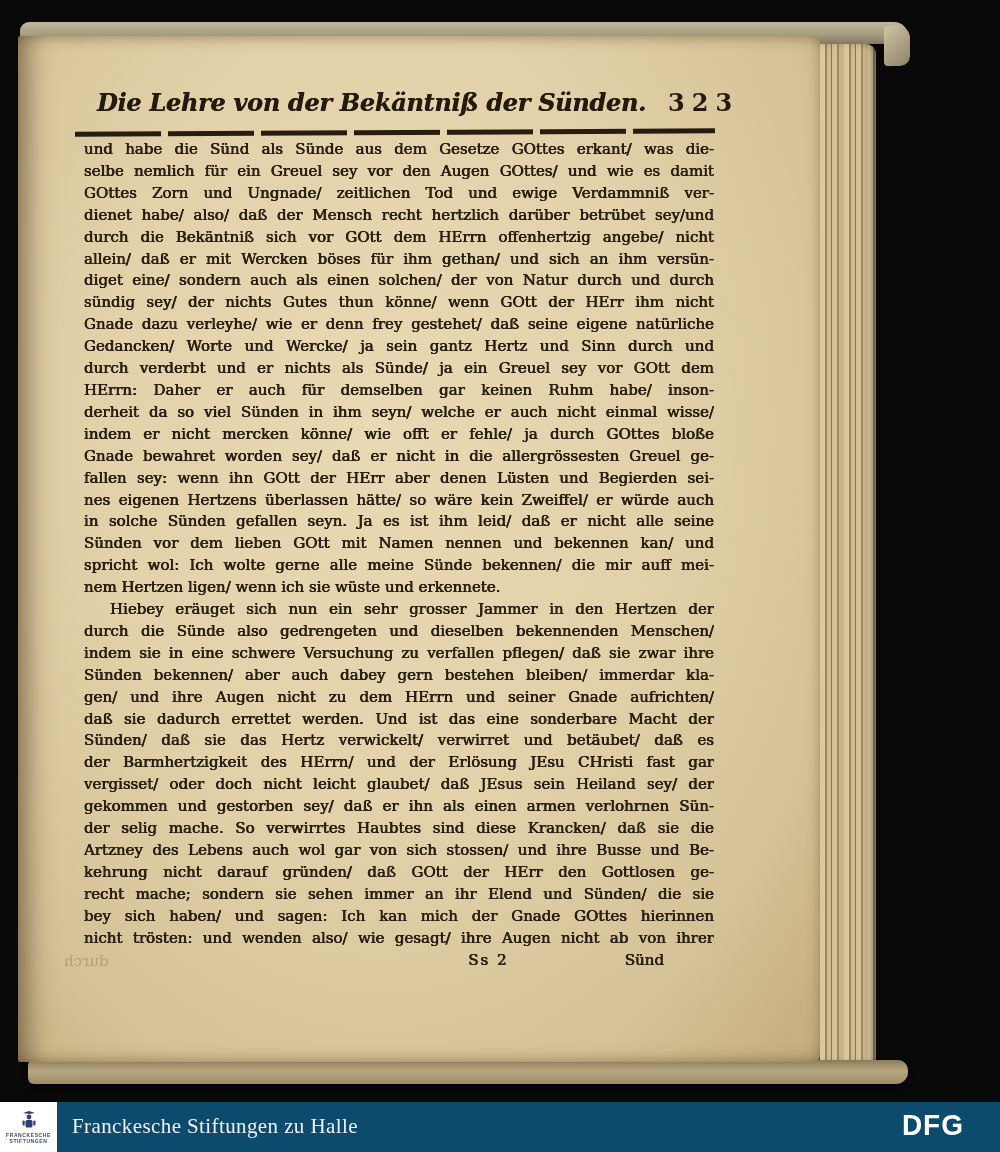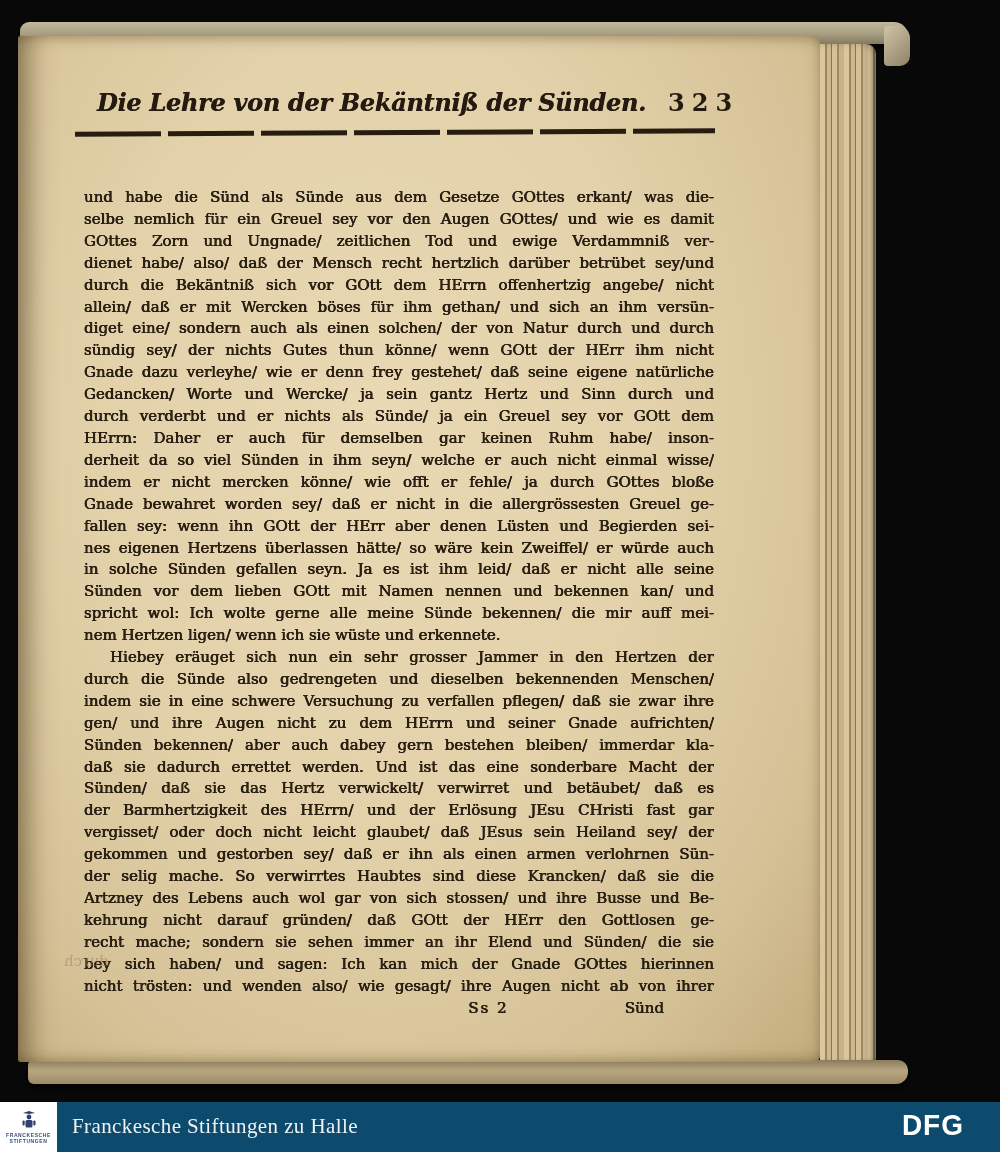--- a/index.html
+++ b/index.html
@@ -36,21 +36,21 @@
   .header-row{position:absolute;left:40px;top:52px;width:720px;display:flex;
       justify-content:center;align-items:baseline;color:#241a10;}
   .header-title{font-size:24px;font-weight:bold;letter-spacing:-.3px;
       text-shadow:.4px 0 0 currentColor;font-style:italic;}
   .page-number{font-size:24px;font-weight:bold;margin-left:22px;letter-spacing:7px;}
   .rule{position:absolute;left:57px;top:94px;width:640px;height:5px;
       transform:rotate(-.3deg);
       background:repeating-linear-gradient(90deg,#261c10 0 86px,rgba(38,28,16,0) 86px 93px);}
 
   .textblock{position:absolute;left:66px;top:103px;width:630px;color:#2a2014;
-      font-size:15px;text-shadow:.35px 0 0 currentColor,-.25px 0 0 currentColor;margin-top:48px;}
+      font-size:15px;text-shadow:.35px 0 0 currentColor,-.25px 0 0 currentColor;}
   .line{line-height:21.9px;max-height:22px;overflow:hidden;
       text-align:justify;text-align-last:justify;}
   .para1 .line:last-child{text-align-last:left;}
   .para2 .line:first-child{text-indent:26px;}
 
   .sig-row{position:relative;height:24px;margin-top:1px;}
   .sig{position:absolute;left:61%;letter-spacing:2px;}
   .catchword{position:absolute;right:50px;}
 
   .bleed{position:absolute;left:46px;top:916px;color:#8a785a;opacity:.45;
@@ -106,22 +106,22 @@
         <div class="line">nes eigenen Hertzens überlassen hätte/ so wäre kein Zweiffel/ er würde auch</div>
         <div class="line">in solche Sünden gefallen seyn.  Ja es ist ihm leid/ daß er nicht alle seine</div>
         <div class="line">Sünden vor dem lieben GOtt mit Namen nennen und bekennen kan/ und</div>
         <div class="line">spricht wol: Ich wolte gerne alle meine Sünde bekennen/ die mir auff mei-</div>
         <div class="line">nem Hertzen ligen/ wenn ich sie wüste und erkennete.</div>
       </div>
     <div class="para2">
         <div class="line">Hiebey eräuget sich nun ein sehr grosser Jammer in den Hertzen der</div>
         <div class="line">durch die Sünde also gedrengeten und dieselben bekennenden Menschen/</div>
         <div class="line">indem sie in eine schwere Versuchung zu verfallen pflegen/ daß sie zwar ihre</div>
+        <div class="line">Sünden bekennen/ aber auch dabey gern bestehen bleiben/ immerdar kla-</div>
         <div class="line">gen/ und ihre Augen nicht zu dem HErrn und seiner Gnade aufrichten/</div>
-        <div class="line">Sünden bekennen/ aber auch dabey gern bestehen bleiben/ immerdar kla-</div>
         <div class="line">daß sie dadurch errettet werden.  Und ist das eine sonderbare Macht der</div>
         <div class="line">Sünden/ daß sie das Hertz verwickelt/ verwirret und betäubet/ daß es</div>
         <div class="line">der Barmhertzigkeit des HErrn/ und der Erlösung JEsu CHristi fast gar</div>
         <div class="line">vergisset/ oder doch nicht leicht glaubet/ daß JEsus sein Heiland sey/ der</div>
         <div class="line">gekommen und gestorben sey/ daß er ihn als einen armen verlohrnen Sün-</div>
         <div class="line">der selig mache.  So verwirrtes Haubtes sind diese Krancken/ daß sie die</div>
         <div class="line">Artzney des Lebens auch wol gar von sich stossen/ und ihre Busse und Be-</div>
         <div class="line">kehrung nicht darauf gründen/ daß GOtt der HErr den Gottlosen ge-</div>
         <div class="line">recht mache; sondern sie sehen immer an ihr Elend und Sünden/ die sie</div>
         <div class="line">bey sich haben/ und sagen: Ich kan mich der Gnade GOttes hierinnen</div>

